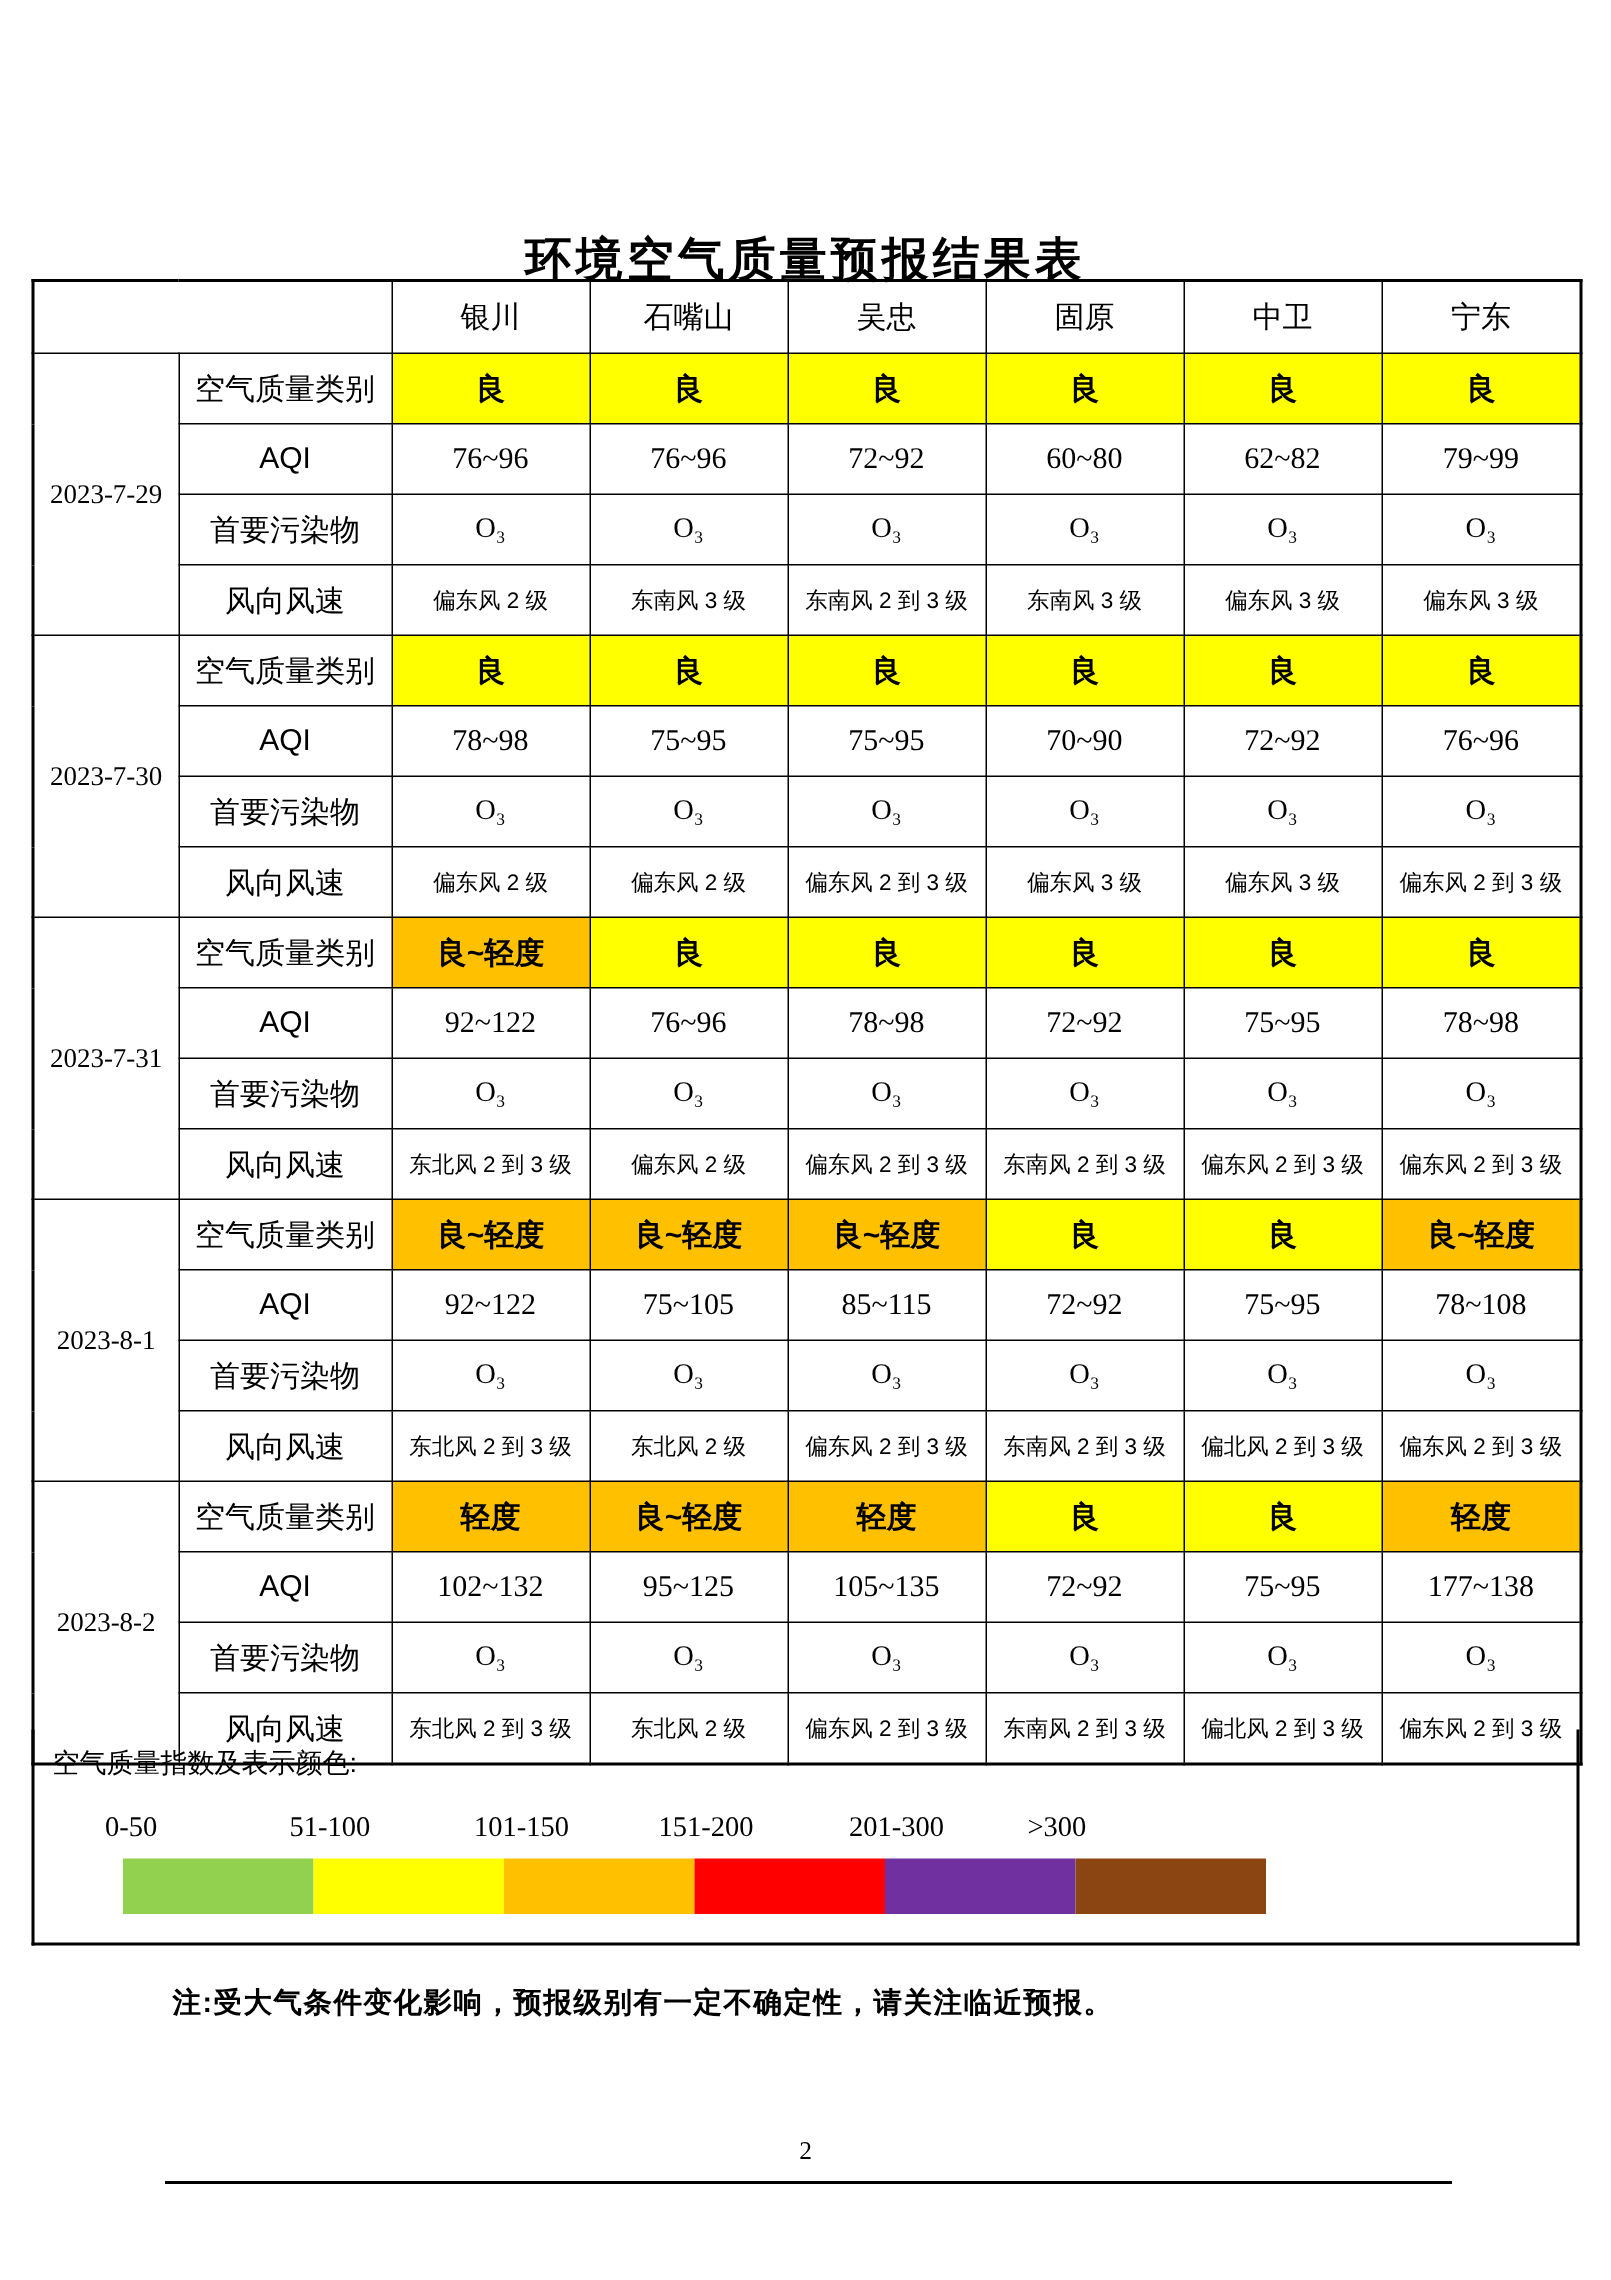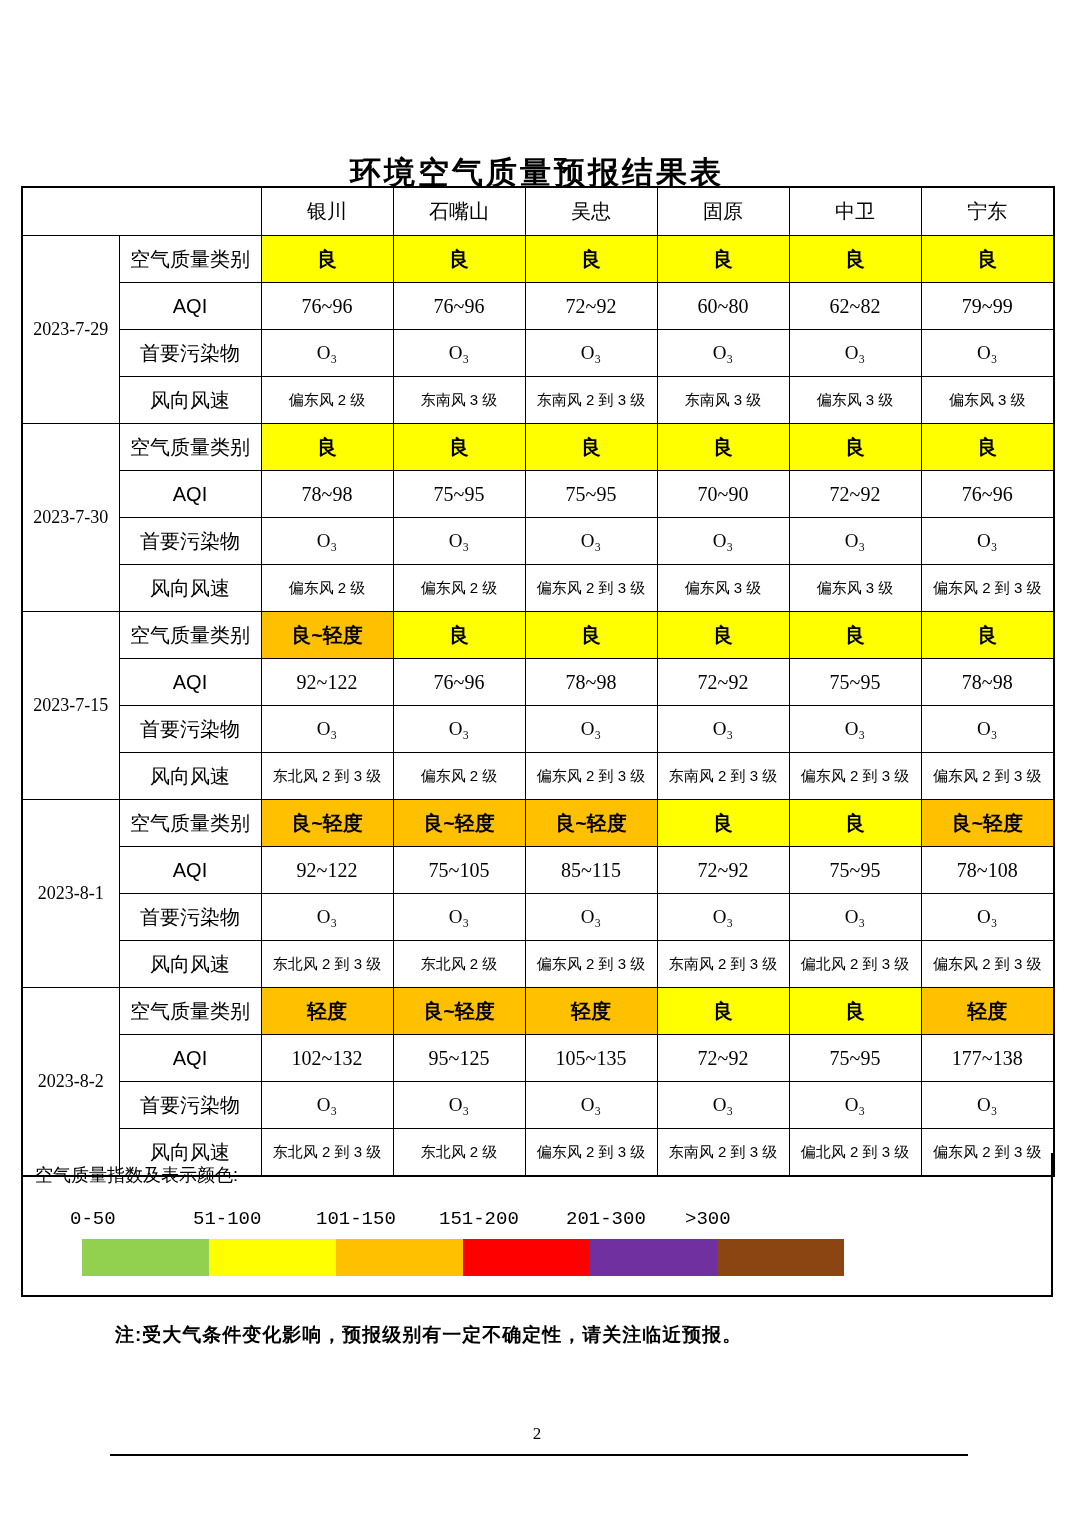--- a/index.html
+++ b/index.html
@@ -29,21 +29,21 @@
   td.cat      { font-size:20px; font-weight:bold; }
   td.aqi      { font-family:"Liberation Serif", serif; font-size:20px; }
   td.poll     { font-family:"Liberation Serif", serif; font-size:19px; }
   td.wind     { font-size:15px; }
   .legend {
     position:absolute; left:21px; top:1153px; width:1032px; height:144px;
     border:2px solid #000; border-top:none; box-sizing:border-box;
   }
   .legend-title { position:absolute; left:12px; top:10px; font-size:18px; }
   .legend-label {
-    position:absolute; top:55px; font-family:Liberation Mono, monospace; font-size:19px;
+    position:absolute; top:55px; font-family:Liberation Serif, serif; font-size:19px;
   }
   .swatch-row { position:absolute; left:59px; top:86px; display:flex; }
   .swatch { width:127px; height:37px; }
   .note {
     position:absolute; left:115px; top:1322px;
     font-size:19px; font-weight:bold; letter-spacing:1px;
   }
   .page-num {
     position:absolute; top:1424px; left:0; width:1074px; text-align:center;
     font-family:"Liberation Serif", serif; font-size:17px;
@@ -150,21 +150,21 @@
     <td class="rowlabel">风向风速</td>
     <td class="wind">偏东风 2 级</td>
     <td class="wind">偏东风 2 级</td>
     <td class="wind">偏东风 2 到 3 级</td>
     <td class="wind">偏东风 3 级</td>
     <td class="wind">偏东风 3 级</td>
     <td class="wind">偏东风 2 到 3 级</td>
   </tr>
 
   <tr class="r">
-    <td class="date" rowspan="4">2023-7-15</td>
+    <td class="date" rowspan="4">2023-7-31</td>
     <td class="rowlabel">空气质量类别</td>
     <td class="cat" style="background: rgb(255, 192, 0);">良~轻度</td>
     <td class="cat" style="background: rgb(255, 255, 0);">良</td>
     <td class="cat" style="background: rgb(255, 255, 0);">良</td>
     <td class="cat" style="background: rgb(255, 255, 0);">良</td>
     <td class="cat" style="background: rgb(255, 255, 0);">良</td>
     <td class="cat" style="background: rgb(255, 255, 0);">良</td>
   </tr>
   <tr class="r">
     <td class="rowlabel">AQI</td>

